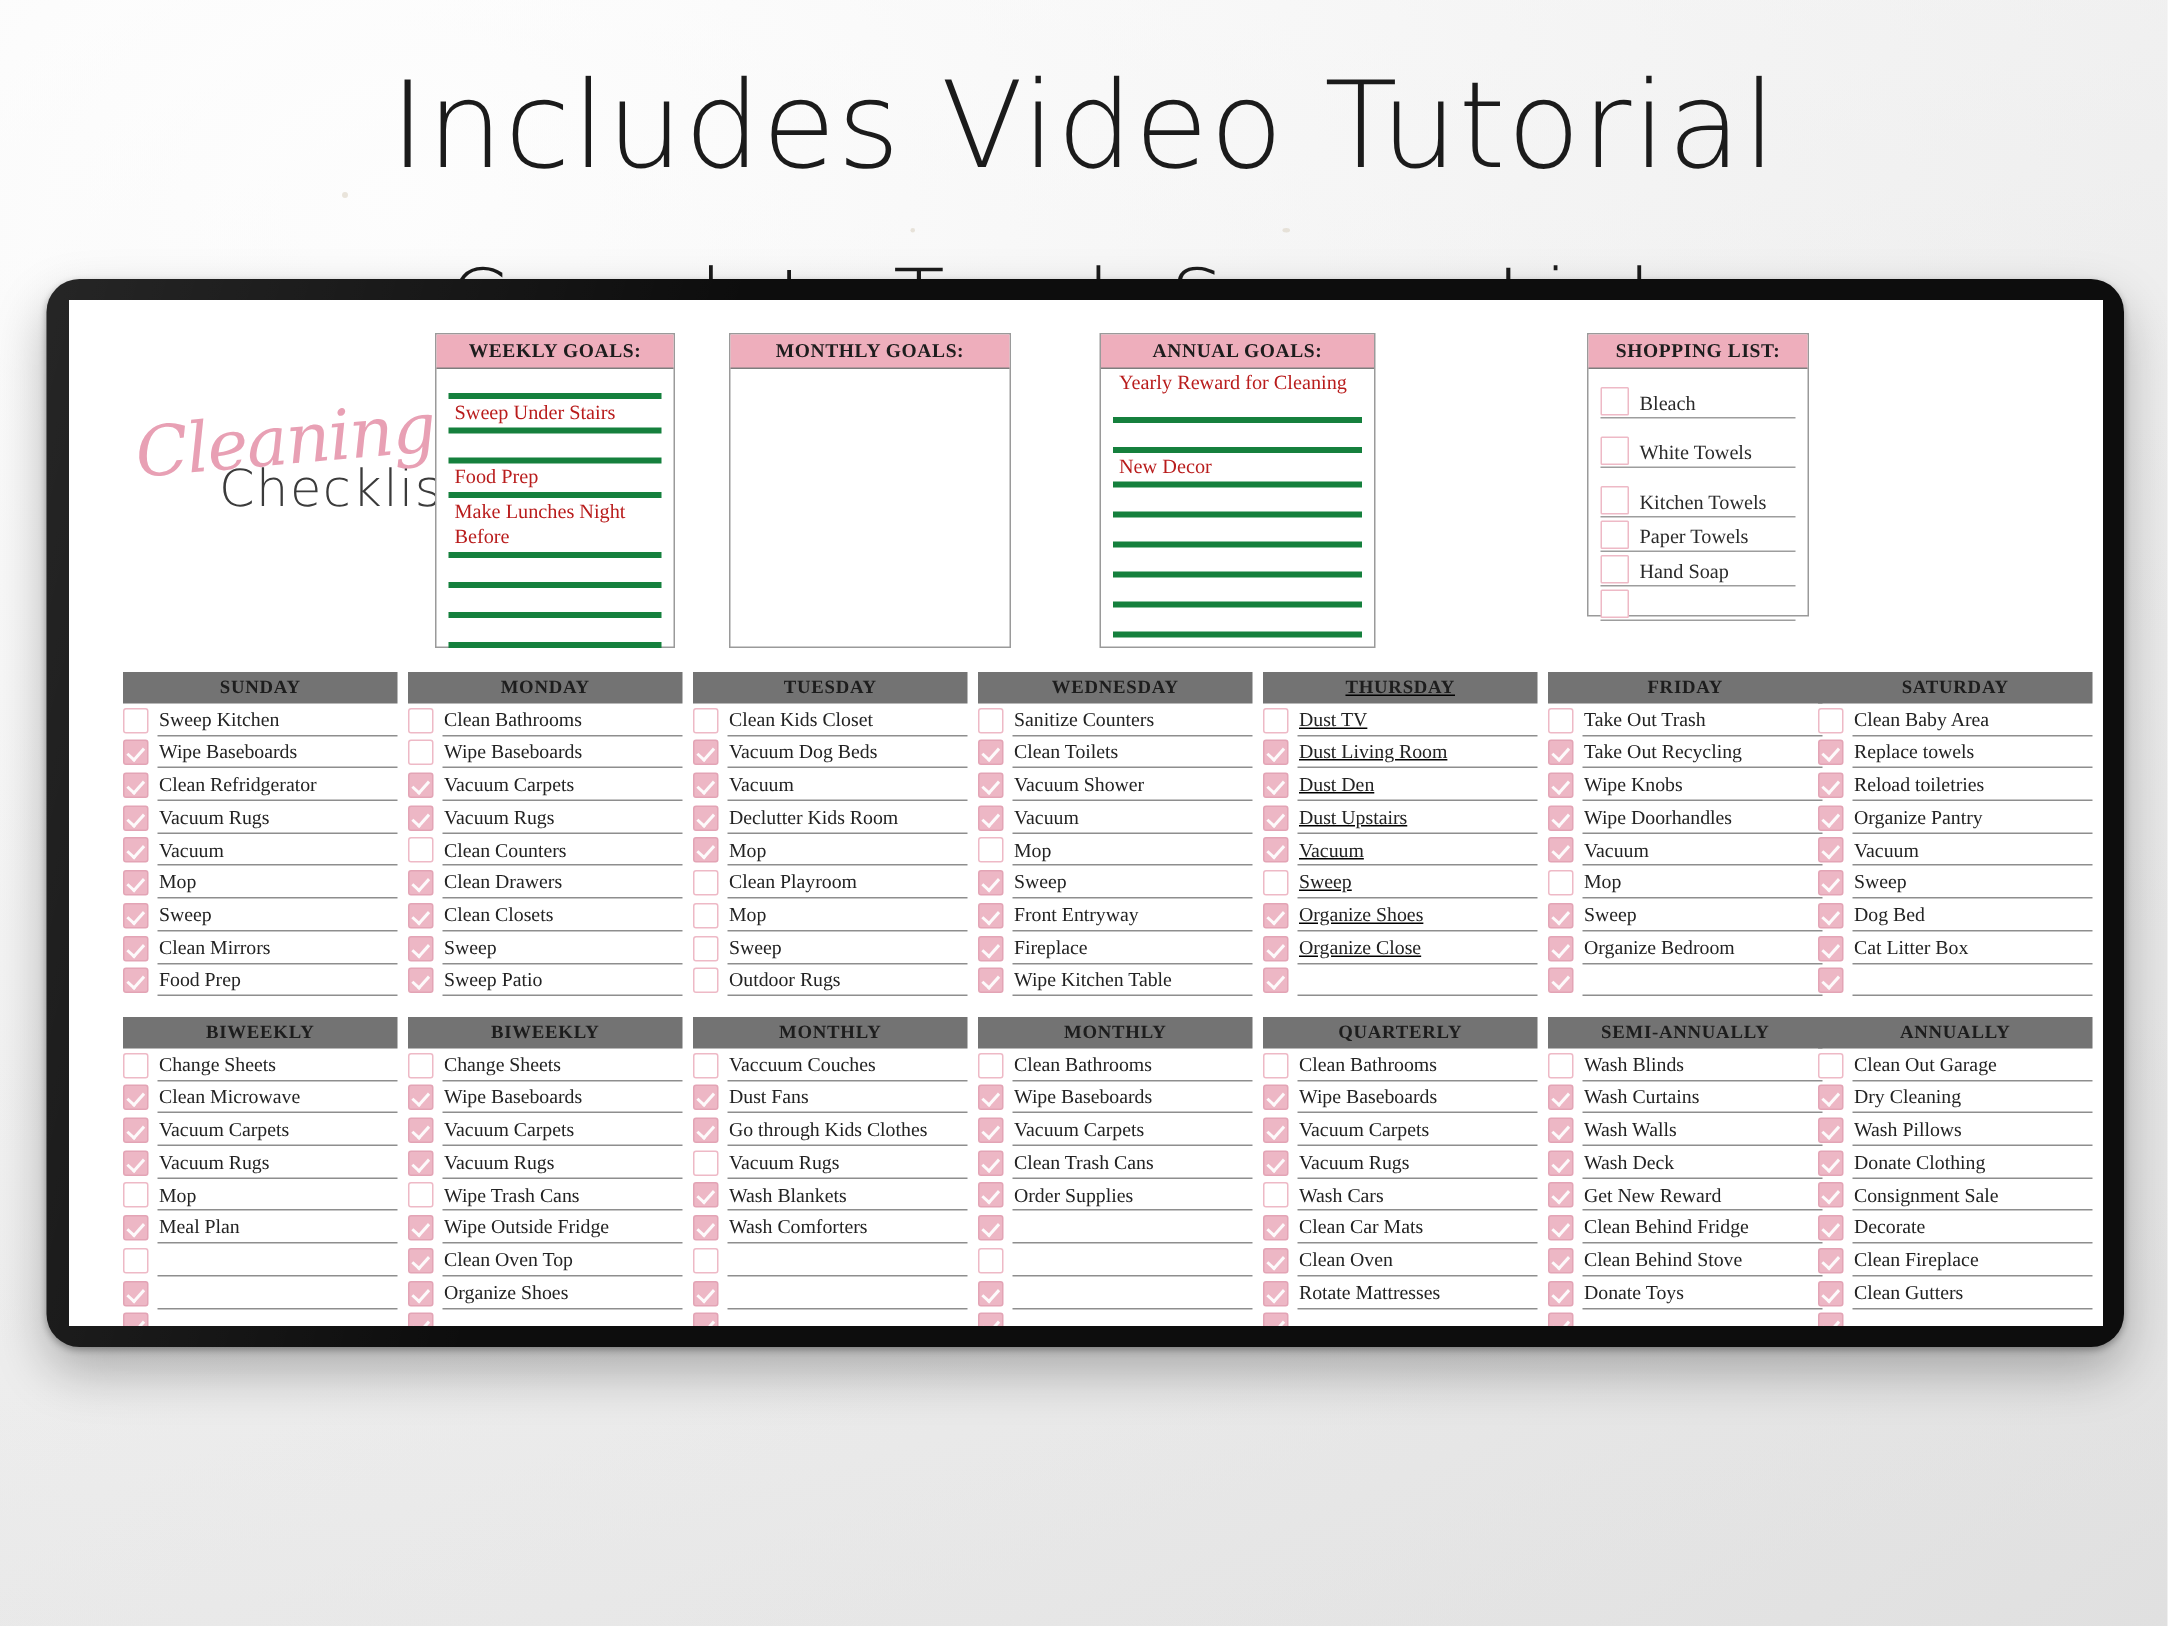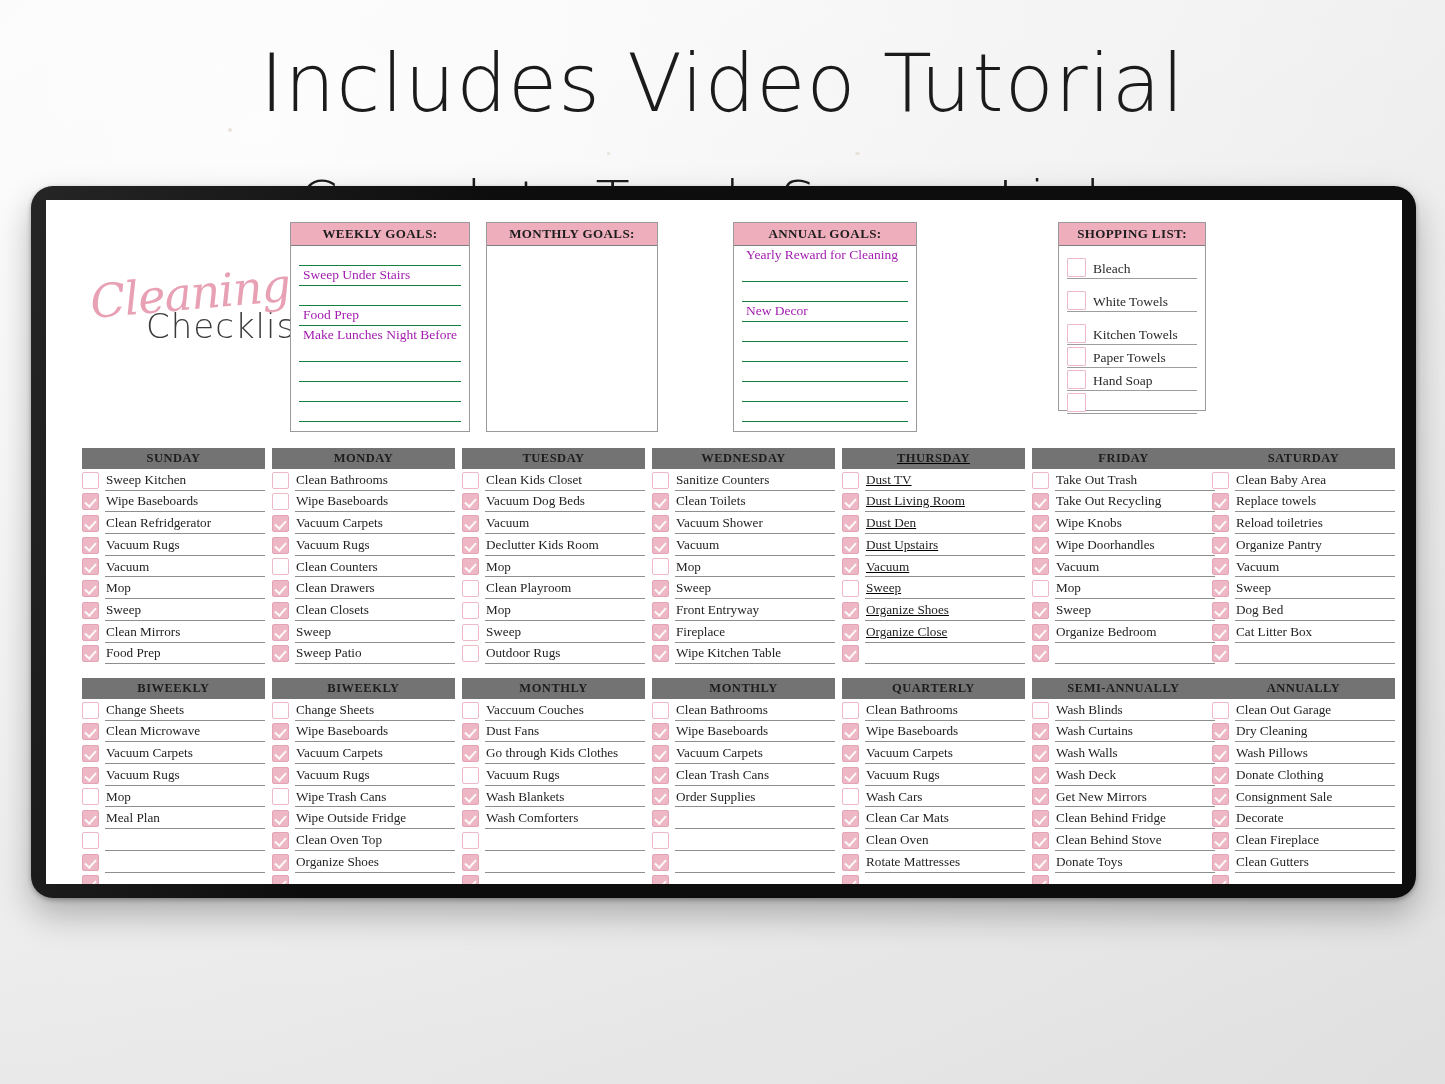--- a/index.html
+++ b/index.html
@@ -68,22 +68,22 @@
   
   .goalbox{position:absolute;border:1px solid #9a9a9a;background:#fff;box-sizing:border-box;}
   .goalbox .gb-head{
     background:#eeaebc;border-bottom:1px solid #7e7e7e;
     text-align:center;font-weight:bold;font-size:13px;letter-spacing:.4px;
     color:#1d1d1d;padding:3px 0 3px 0;
     font-family:"Liberation Serif",serif;
   }
   .gb-rows{padding:0 8px;}
   .gb-row{
-    border-bottom:1px solid #15803d;
-    font-size:13.5px;color:#a21caf;line-height:1.25;
+    border-bottom:4px solid #15803d;
+    font-size:13.5px;color:#b91c1c;line-height:1.25;
     min-height:20px;padding:1px 2px 1px 4px;box-sizing:border-box;
   }
   .gb-row.tall{min-height:36px;}
   .gb-row.blank{min-height:20px;}
 
   
   .sl-row{display:flex;align-items:flex-end;border-bottom:1px solid #9d9d9d;min-height:22px;}
   .sl-row.tall{min-height:32px;}
   .sl-cb{
     width:19px;height:19px;flex:0 0 19px;border:1px solid #eeb9c6;background:#fff;
@@ -131,34 +131,34 @@
   <div class="device-gloss"></div>
   <div class="screen">
     <div class="sheet">
 
       <div class="logo">
         <span class="word1">Cleaning</span>
         <span class="word2">Checklist</span>
       </div>
 
       <div id="goalbox-host">
-          <div class="goalbox" style="left: 244px; top: 22px; width: 180px; height: 210px;">
+          <div class="goalbox" style="left: 244px; top: 22px; width: 160px; height: 210px;">
             <div class="gb-head">WEEKLY GOALS:</div>
             <div class="gb-rows">
               <div class="gb-row blank"></div>
               <div class="gb-row">Sweep Under Stairs</div>
               <div class="gb-row blank"></div>
               <div class="gb-row">Food Prep</div>
               <div class="gb-row tall">Make Lunches Night Before</div>
               <div class="gb-row blank"></div>
               <div class="gb-row blank"></div>
               <div class="gb-row blank"></div>
             </div>
           </div>
-          <div class="goalbox" style="left: 440px; top: 22px; width: 172px; height: 210px;">
+          <div class="goalbox" style="left: 440px; top: 22px; width: 188px; height: 210px;">
             <div class="gb-head">MONTHLY GOALS:</div>
           </div>
           <div class="goalbox" style="left: 640px; top: 22px; width: 184px; height: 210px; margin-left: 47px;">
             <div class="gb-head">ANNUAL GOALS:</div>
             <div class="gb-rows">
               <div class="gb-row tall">Yearly Reward for Cleaning</div>
               <div class="gb-row blank"></div>
               <div class="gb-row">New Decor</div>
               <div class="gb-row blank"></div>
               <div class="gb-row blank"></div>
@@ -674,21 +674,21 @@
             <div class="task">
               <span class="cb checked"></span>
               <span class="task-line">Wash Walls</span>
             </div>
             <div class="task">
               <span class="cb checked"></span>
               <span class="task-line">Wash Deck</span>
             </div>
             <div class="task">
               <span class="cb checked"></span>
-              <span class="task-line">Get New Mirrors</span>
+              <span class="task-line">Get New Reward</span>
             </div>
             <div class="task">
               <span class="cb checked"></span>
               <span class="task-line">Clean Behind Fridge</span>
             </div>
             <div class="task">
               <span class="cb checked"></span>
               <span class="task-line">Clean Behind Stove</span>
             </div>
             <div class="task">

